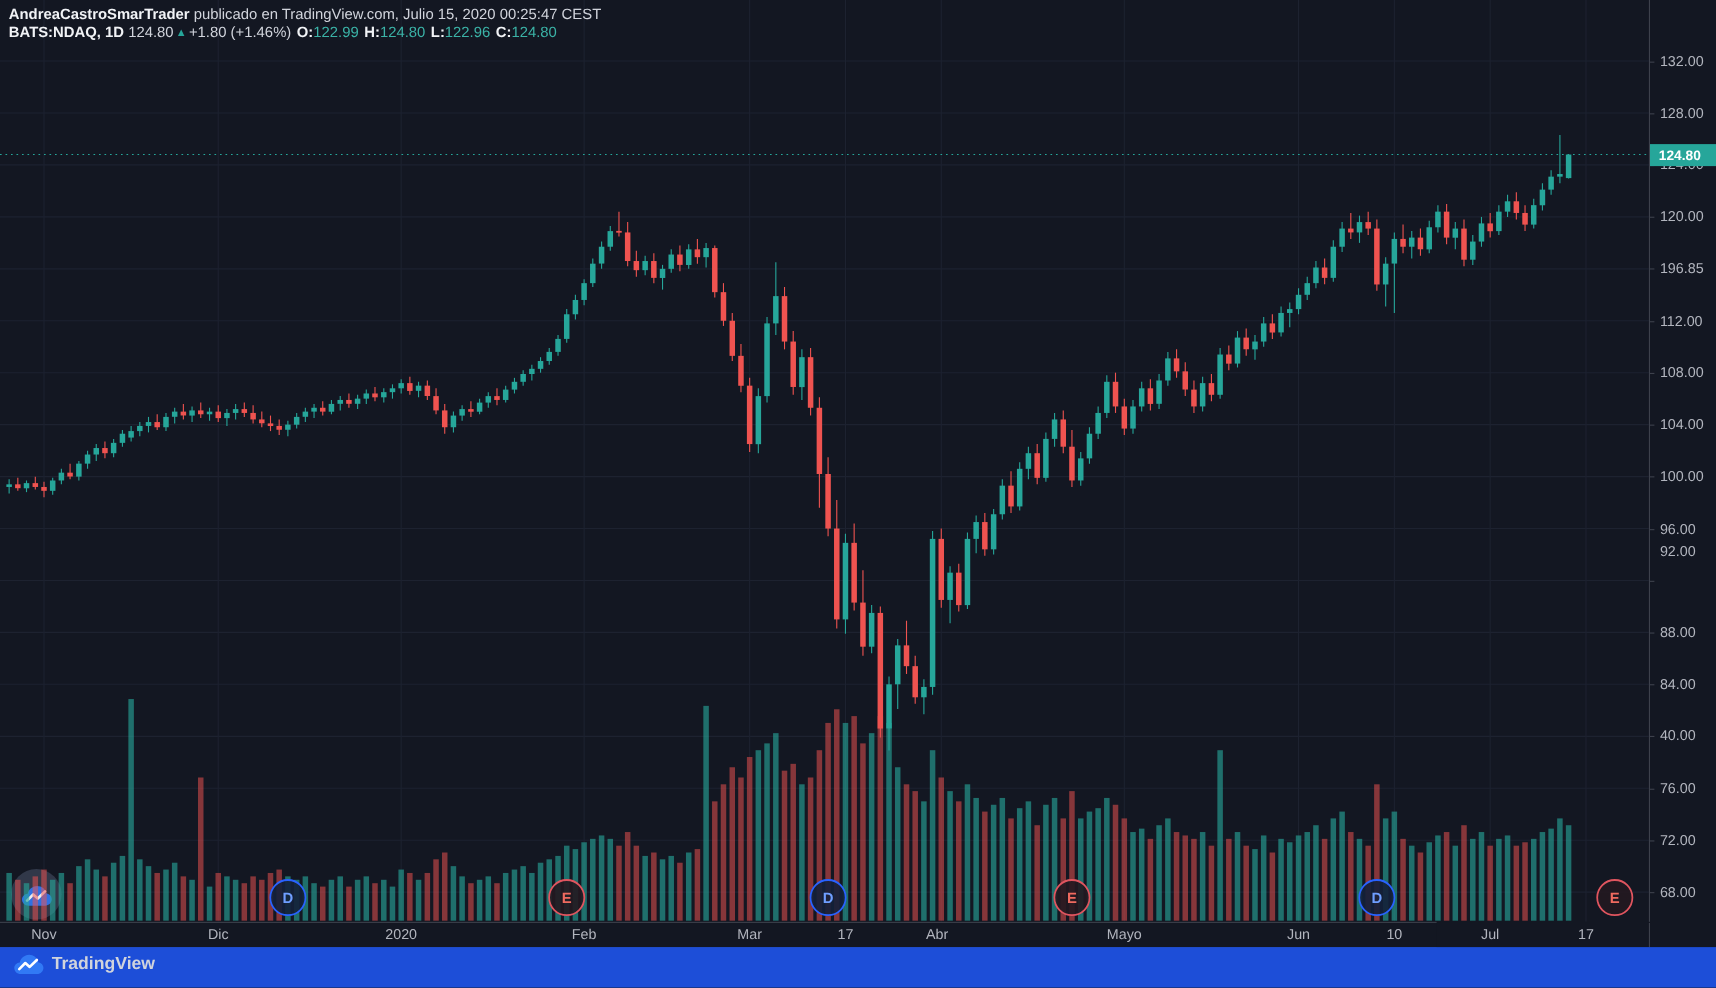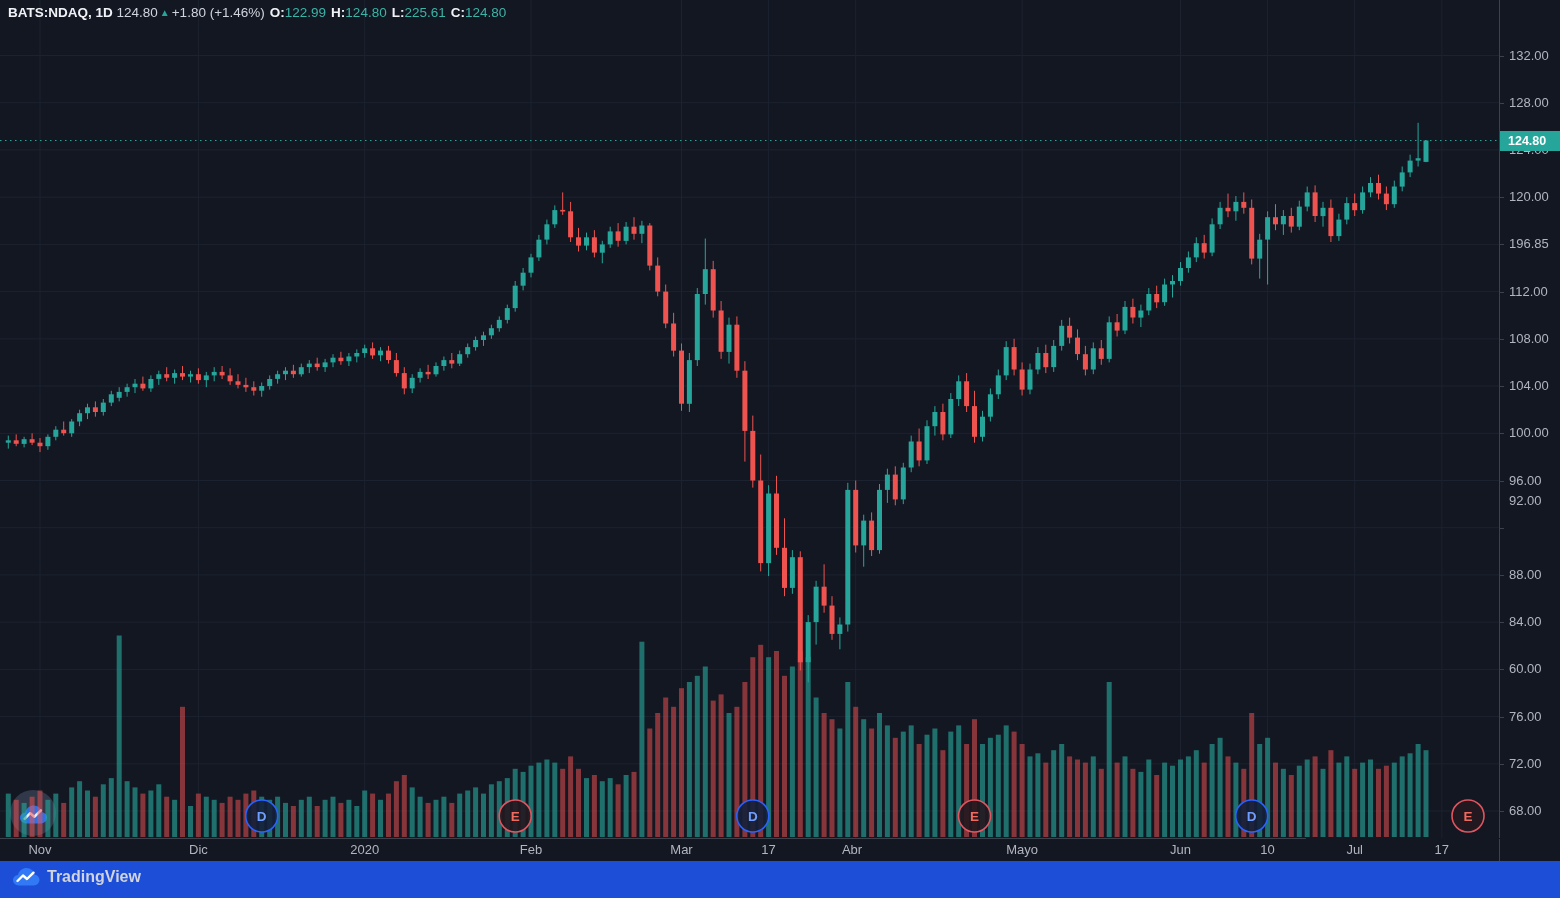--- a/index.html
+++ b/index.html
@@ -646,23 +646,24 @@
           <text x="1251.7" y="821" text-anchor="middle" font-size="13.5" font-weight="bold" fill="#6f9eff" font-family="Liberation Sans, sans-serif">D</text>
         </g>
         <g>
           <circle cx="1468" cy="816" r="16" fill="#241820" fill-opacity="0.9" stroke="#e0555f" stroke-width="1.6"></circle>
           <text x="1468" y="821" text-anchor="middle" font-size="13.5" font-weight="bold" fill="#ef6a5f" font-family="Liberation Sans, sans-serif">E</text>
         </g>
       </g>
     </svg>
 
   <div class="header">
+    <div class="hline"><b>AndreaCastroSmarTrader</b><span> publicado en TradingView.com, Julio 15, 2020 00:25:47 CEST</span></div>
     <div class="hline">
       <b>BATS:NDAQ, 1D</b>
-      <span>124.80</span><span class="tri">▲</span><span>+1.80 (+1.46%)</span><span class="ohlc-item"><b>O:</b><span class="val">122.99</span></span><span class="ohlc-item"><b>H:</b><span class="val">124.80</span></span><span class="ohlc-item"><b>L:</b><span class="val">225.61</span></span><span class="ohlc-item"><b>C:</b><span class="val">124.80</span></span>
+      <span>124.80</span><span class="tri">▲</span><span>+1.80 (+1.46%)</span><span class="ohlc-item"><b>O:</b><span class="val">122.99</span></span><span class="ohlc-item"><b>H:</b><span class="val">124.80</span></span><span class="ohlc-item"><b>L:</b><span class="val">122.96</span></span><span class="ohlc-item"><b>C:</b><span class="val">124.80</span></span>
     </div>
   </div>
 
 
   <div class="price-axis" id="price-axis">
       <div class="pdash" style="top:55.5px"></div>
       <div class="ptick" style="top:47.5px">132.00</div>
       <div class="pdash" style="top:102.7px"></div>
       <div class="ptick" style="top:94.7px">128.00</div>
       <div class="pdash" style="top:149.9px"></div>
@@ -681,21 +682,21 @@
       <div class="ptick" style="top:425.3px">100.00</div>
       <div class="pdash" style="top:480.5px"></div>
       <div class="ptick" style="top:472.5px">96.00</div>
       <div class="pdash" style="top:527.7px"></div>
       <div class="ptick" style="top:493px">92.00</div>
       <div class="pdash" style="top:574.9px"></div>
       <div class="ptick" style="top:566.9px">88.00</div>
       <div class="pdash" style="top:622.1px"></div>
       <div class="ptick" style="top:614.1px">84.00</div>
       <div class="pdash" style="top:669.4px"></div>
-      <div class="ptick" style="top:661.4px">60.00</div>
+      <div class="ptick" style="top:661.4px">40.00</div>
       <div class="pdash" style="top:716.6px"></div>
       <div class="ptick" style="top:708.6px">76.00</div>
       <div class="pdash" style="top:763.8px"></div>
       <div class="ptick" style="top:755.8px">72.00</div>
       <div class="pdash" style="top:811px"></div>
       <div class="ptick" style="top:803px">68.00</div>
     </div>
   <div class="price-label" id="price-label" style="top: 130.5px;"><span>124.80</span></div>
 
   <div class="time-axis" id="time-axis">

